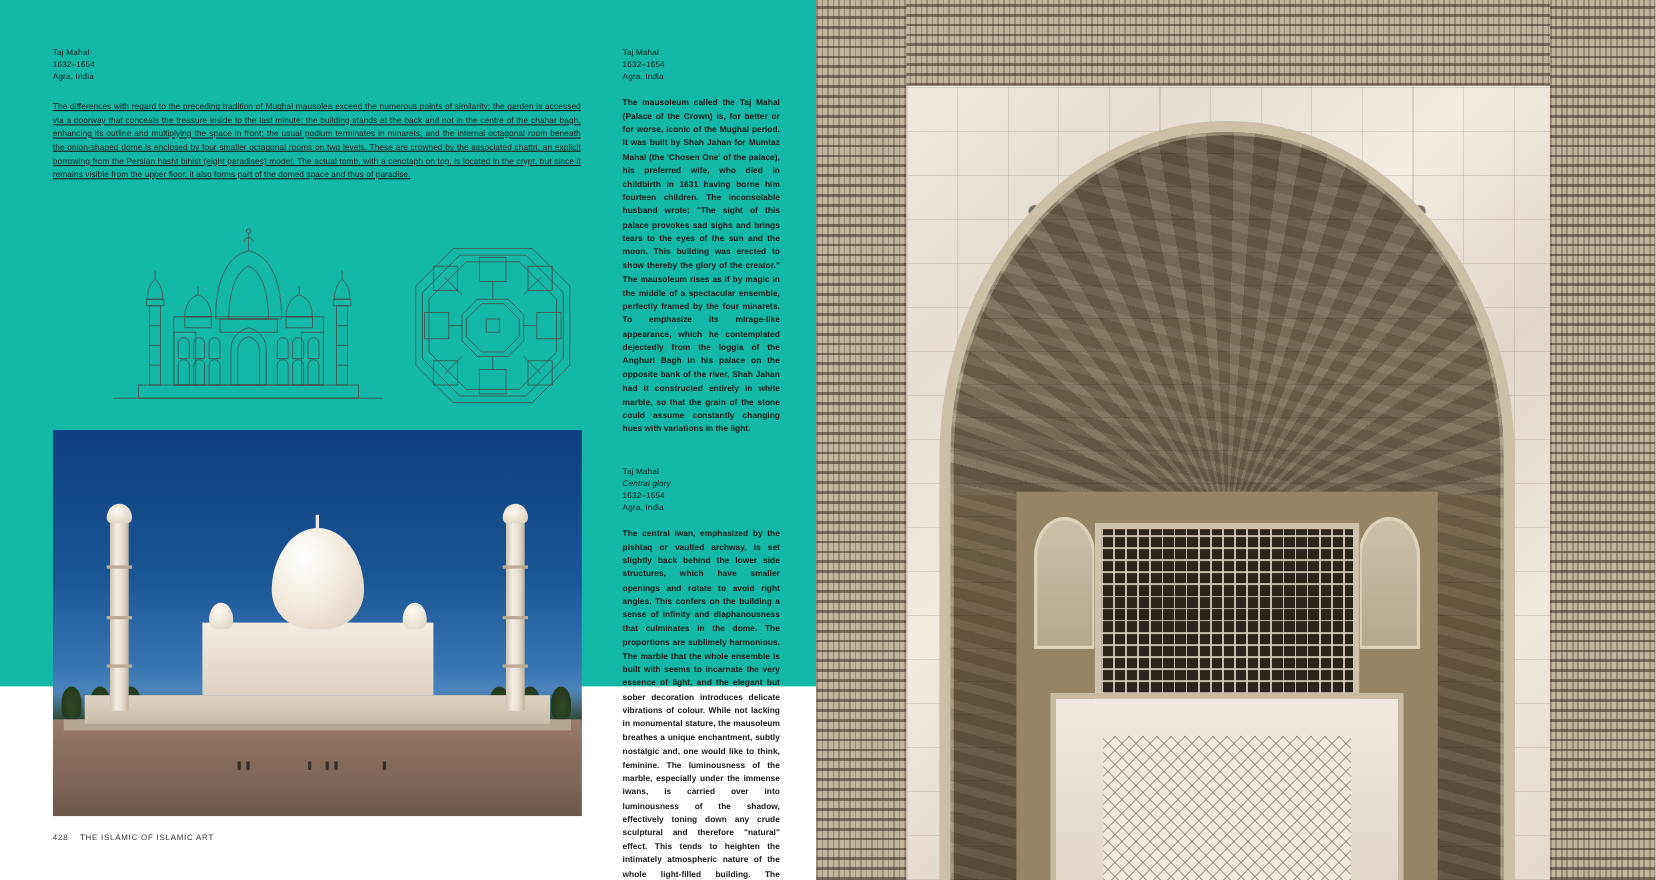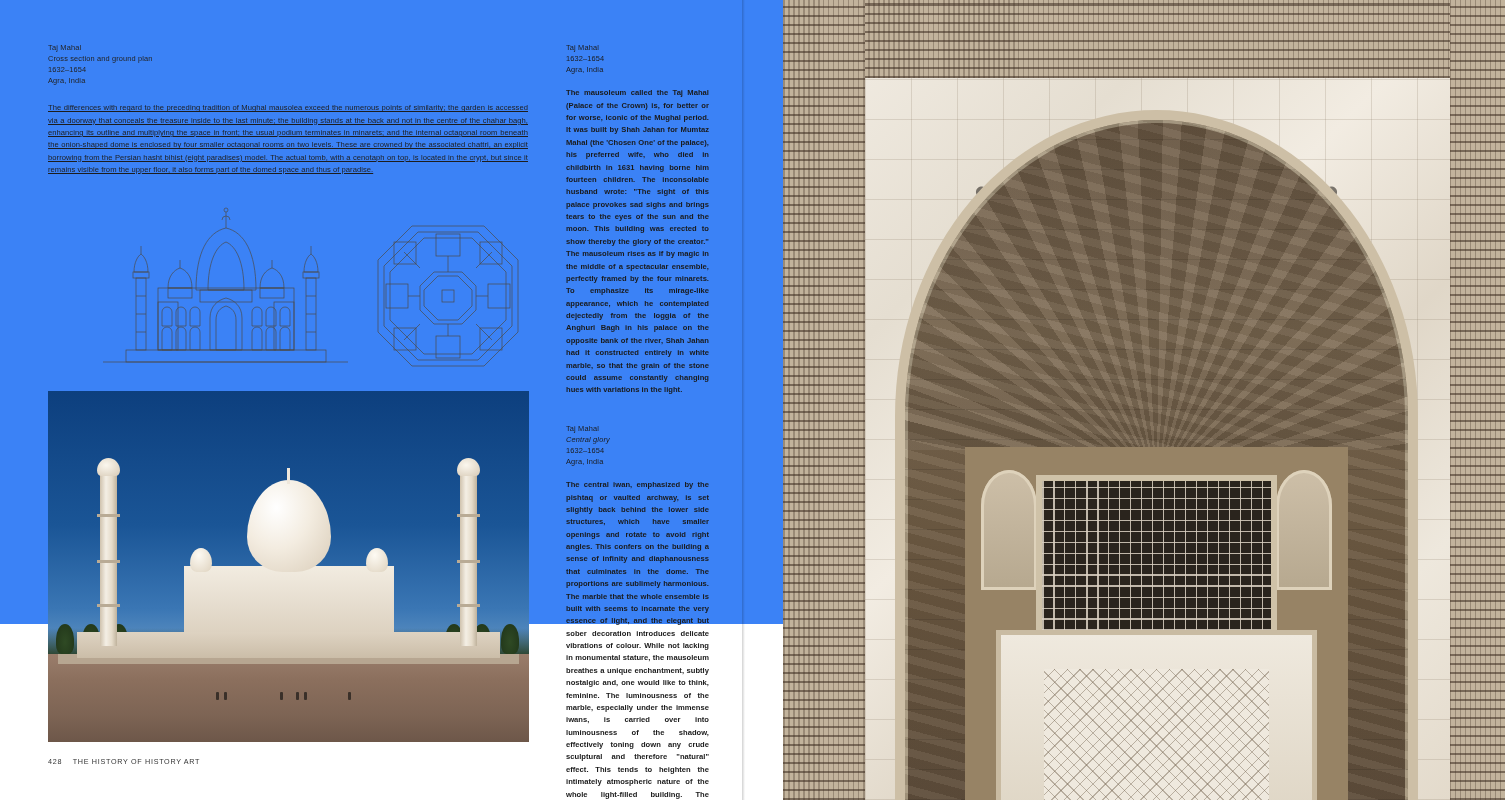--- a/index.html
+++ b/index.html
@@ -18,23 +18,22 @@
     position: relative;
     width: 1505px;
     height: 800px;
     display: flex;
   }
   
   .page-left {
     position: relative;
     width: 742px;
     height: 624px;
-    background: #3b82f6;
+    background: #14b8a6;
     flex: 0 0 742px;
-    padding-left: 41px;
   }
   .col-left {
     position: absolute;
     left: 48px;
     top: 42px;
     width: 480px;
   }
   .caption-block {
     font-size: 7.4px;
     line-height: 1.5;
@@ -282,21 +281,20 @@
 </head>
 <body>
 
 <div class="spread">
 
   <div class="page-left">
 
     <div class="col-left">
       <div class="caption-block">
         <div class="ttl">Taj Mahal</div>
-        <div class="sub">Cross section and ground plan</div>
         <div class="sub">1632–1654</div>
         <div class="sub">Agra, India</div>
       </div>
       <div class="body-text">The differences with regard to the preceding tradition of Mughal mausolea exceed the numerous points of similarity; the garden is accessed via a doorway that conceals the treasure inside to the last minute; the building stands at the back and not in the centre of the chahar bagh, enhancing its outline and multiplying the space in front; the usual podium terminates in minarets; and the internal octagonal room beneath the onion-shaped dome is enclosed by four smaller octagonal rooms on two levels. These are crowned by the associated chattri, an explicit borrowing from the Persian hasht bihist (eight paradises) model. The actual tomb, with a cenotaph on top, is located in the crypt, but since it remains visible from the upper floor, it also forms part of the domed space and thus of paradise.</div>
     </div>
 
     <div class="drawing">
       <svg width="480" height="180" viewBox="0 0 480 180" aria-hidden="true">
         <g fill="none" stroke="#4a4a4a" stroke-width="0.7">
 
@@ -431,21 +429,21 @@
         <div class="person" style="left:176px;"></div>
         <div class="person" style="left:232px;"></div>
         <div class="person" style="left:248px;"></div>
         <div class="person" style="left:256px;"></div>
         <div class="person" style="left:300px;"></div>
       </div>
     </div>
 
     <div class="folio">
       <span class="num">428</span>
-      <span>THE HISTORY OF HISTORY ART</span>
+      <span>THE ISLAMIC OF ISLAMIC ART</span>
     </div>
 
     <div class="col-mid">
       <div class="mid-block">
         <div class="mid-head">
           <div>Taj Mahal</div>
           <div>1632–1654</div>
           <div>Agra, India</div>
         </div>
         <div class="mid-body">The mausoleum called the Taj Mahal (Palace of the Crown) is, for better or for worse, iconic of the Mughal period. It was built by Shah Jahan for Mumtaz Mahal (the 'Chosen One' of the palace), his preferred wife, who died in childbirth in 1631 having borne him fourteen children. The inconsolable husband wrote: "The sight of this palace provokes sad sighs and brings tears to the eyes of the sun and the moon. This building was erected to show thereby the glory of the creator." The mausoleum rises as if by magic in the middle of a spectacular ensemble, perfectly framed by the four minarets. To emphasize its mirage-like appearance, which he contemplated dejectedly from the loggia of the Anghuri Bagh in his palace on the opposite bank of the river, Shah Jahan had it constructed entirely in white marble, so that the grain of the stone could assume constantly changing hues with variations in the light.</div>

